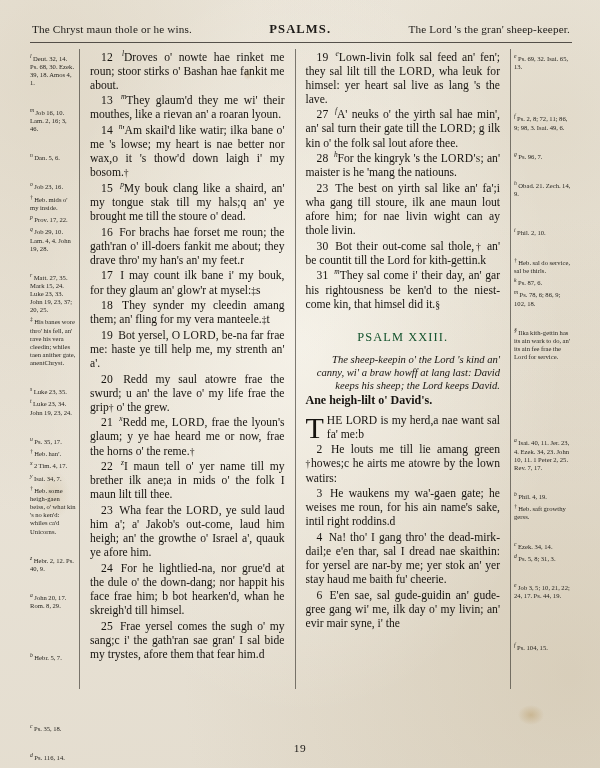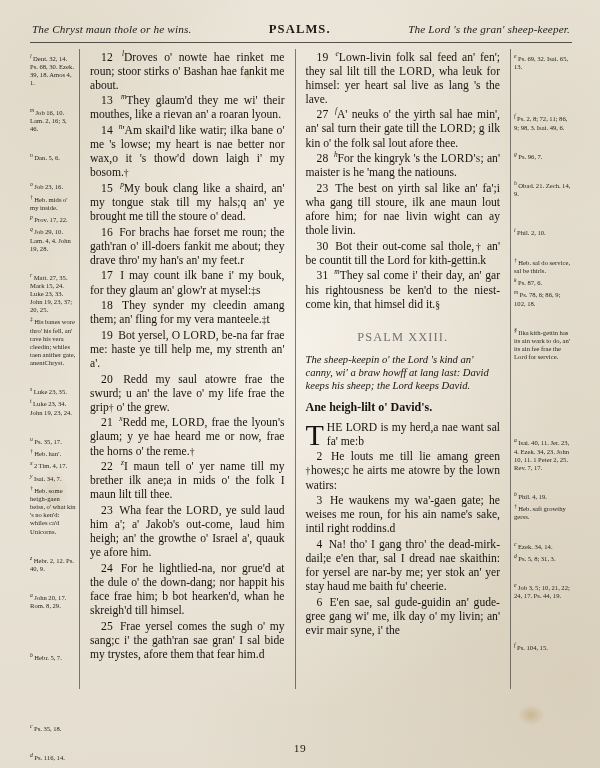--- a/index.html
+++ b/index.html
@@ -28,21 +28,21 @@
   .stain.s1{left:243px;top:68px;width:9px;height:12px;background:radial-gradient(ellipse,rgba(176,148,96,.48),rgba(176,148,96,0) 70%);}
   .stain.s2{left:518px;top:705px;width:26px;height:20px;background:radial-gradient(ellipse,rgba(183,152,96,.45),rgba(183,152,96,0) 72%);}
   .stain.s3{left:36px;top:470px;width:34px;height:50px;background:radial-gradient(ellipse,rgba(196,178,140,.30),rgba(196,178,140,0) 72%);}
 
   .inner{position:relative;z-index:2;width:100%;height:100%;box-sizing:border-box;
          padding:22px 28px 0 30px;}
 
   
   .runhead{display:flex;align-items:baseline;justify-content:space-between;
            color:#1d1b18;padding:0 2px 5px 2px;}
-  .rh-left,.rh-right{font-style:italic;font-size:11.2px;letter-spacing:.15px;white-space:nowrap;}
+  .rh-left,.rh-right{font-size:11.2px;letter-spacing:.15px;white-space:nowrap;}
   .rh-center{font-size:12.6px;letter-spacing:1.1px;font-weight:600;text-align:center;}
   .rule{height:1px;background:#2a2722;opacity:.78;margin:0 0 6px 0;}
 
   
   .body{display:flex;align-items:stretch;height:640px;}
   .notes{width:46px;flex:0 0 46px;padding-top:3px;}
   .notes.right{width:58px;flex:0 0 58px;}
   .maincol{flex:1 1 0;min-width:0;position:relative;padding:0 7px;}
   .vsep{width:1px;background:#33302a;opacity:.62;margin:0 3px;}
 
@@ -64,23 +64,23 @@
          hyphens:none;}
   .verse .num{font-variant-numeric:oldstyle-nums;letter-spacing:.3px;padding-right:2px;}
   .verse .sc{font-variant:small-caps;letter-spacing:.3px;}
   .verse sup{font-size:7.4px;font-style:italic;vertical-align:super;line-height:0;}
   .verse .sym{font-size:9.6px;vertical-align:baseline;}
   .indent{text-indent:11px;}
 
   
   .psalm-gap{height:16px;}
   .psalm-title{text-align:center;font-size:12.4px;letter-spacing:1.1px;
-               color:#737373;margin:2px 0 8px 0;}
+               color:#14532d;margin:2px 0 8px 0;}
   .psalm-arg{font-style:italic;font-size:10.6px;line-height:13px;
-             text-align:left;color:#16130f;margin-bottom:8px;}
+             text-align:right;color:#16130f;margin-bottom:1px;}
   .psalm-asc{font-size:12px;color:#16130f;margin-bottom:6px;font-weight:bold;}
 
   
   .dropcap-para{font-size:11.6px;line-height:14.1px;color:#16130f;text-align:justify;}
   .dropcap{float:left;font-size:30px;line-height:23px;padding:2px 2px 0 0;
            margin-right:1px;color:#16130f;}
 
   
   .folio{position:absolute;left:0;right:0;bottom:14px;text-align:center;
          font-size:11.4px;color:#1d1b18;letter-spacing:.6px;}

